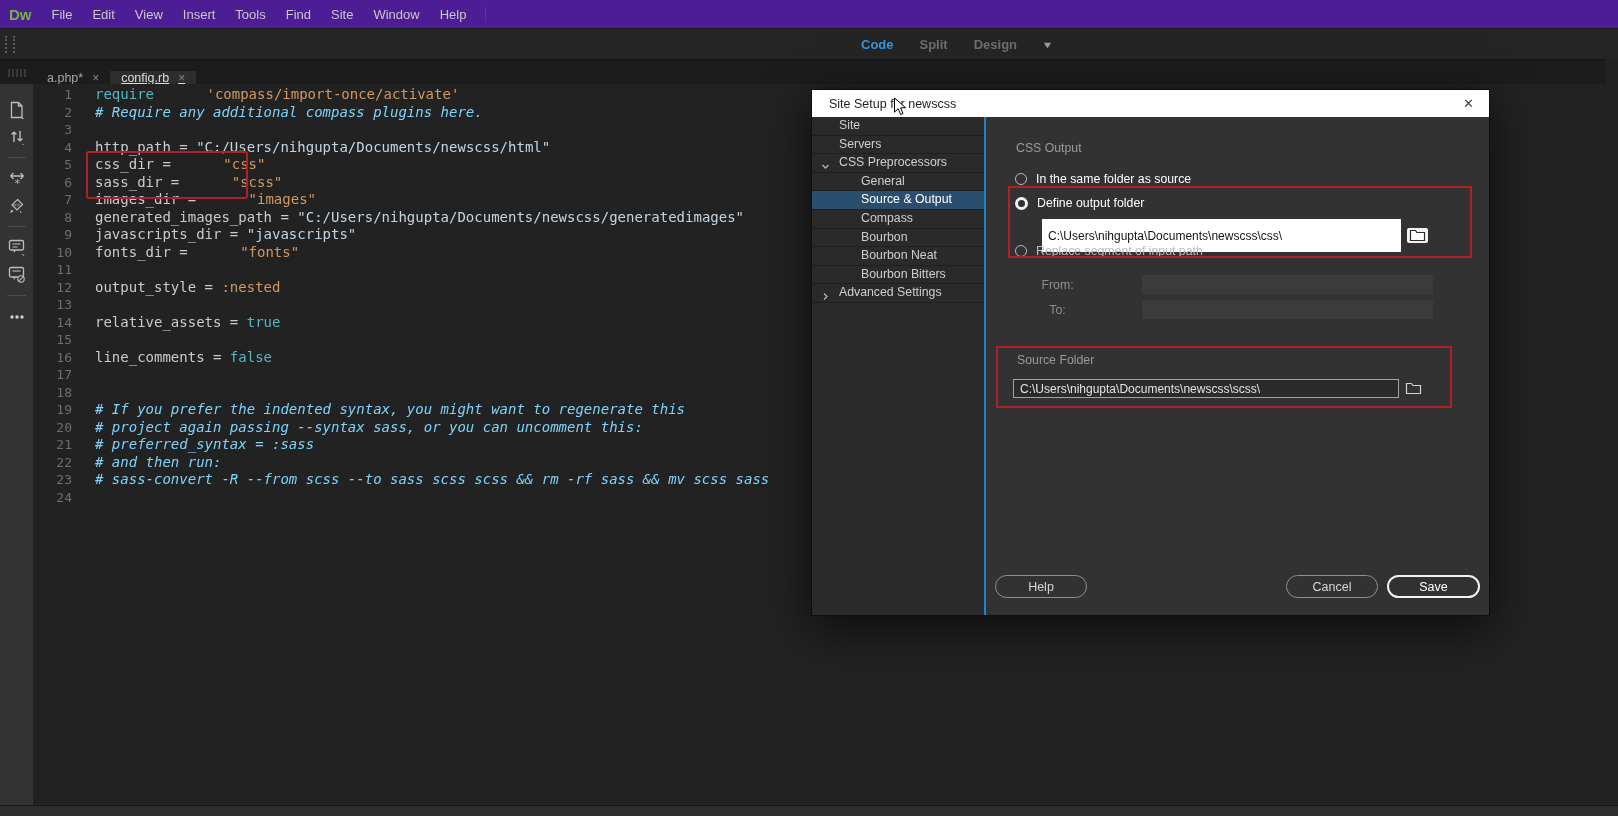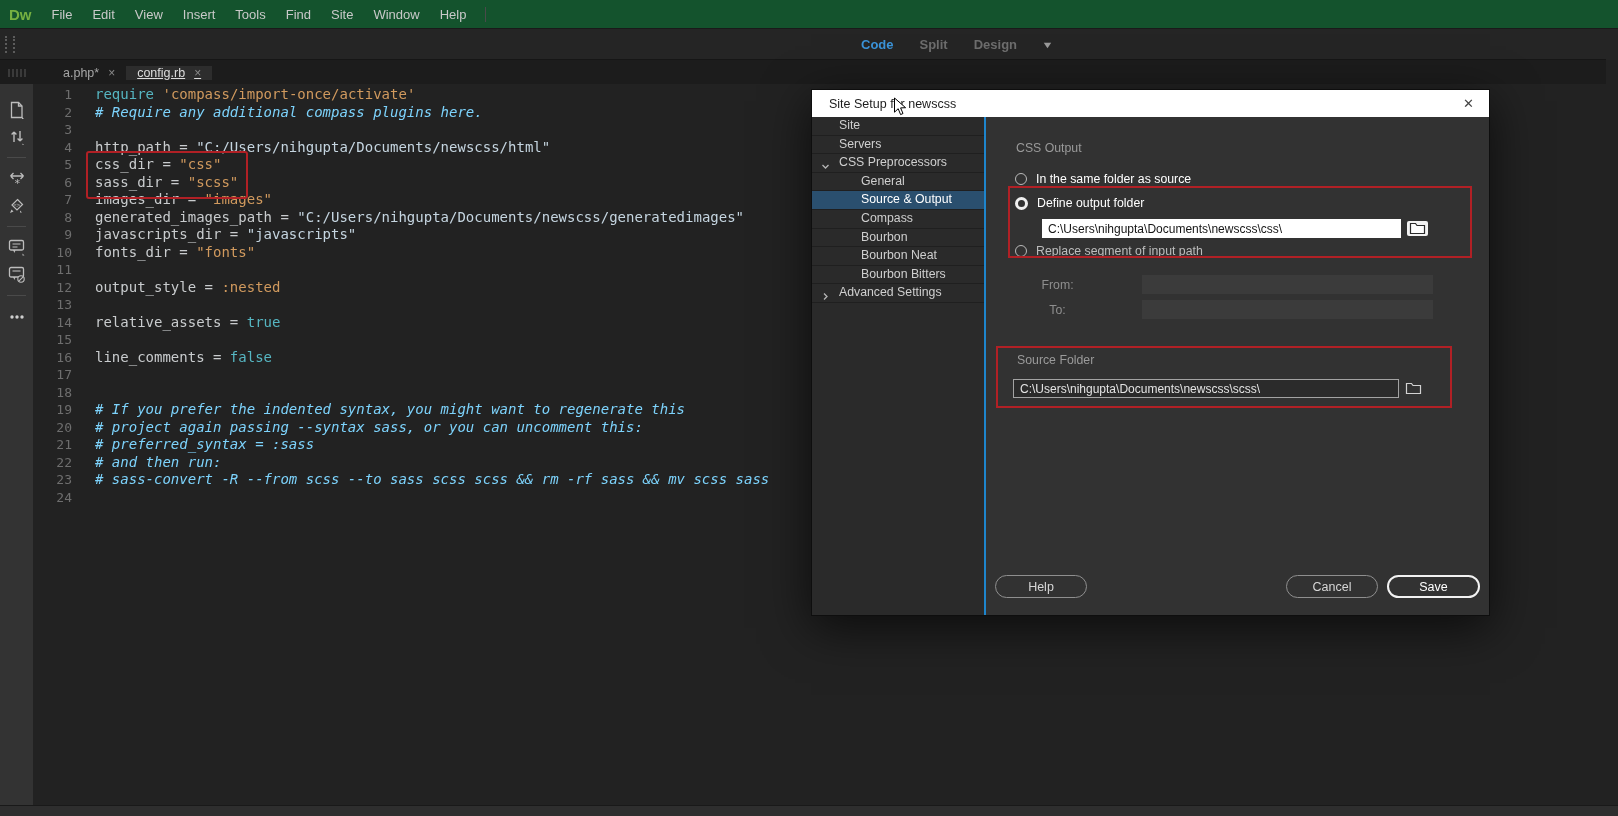--- a/index.html
+++ b/index.html
@@ -1,59 +1,59 @@
 <!DOCTYPE html>
 <html><head>
 <meta charset="utf-8">
 <style>
   html,body{margin:0;padding:0;background:#0d0d0d;}
   #stage{position:relative;width:1618px;height:816px;background:#222;overflow:hidden;
          font-family:"Liberation Sans",sans-serif;-webkit-font-smoothing:antialiased;}
 
   
-  .menubar{position:absolute;top:0;left:0;right:0;height:28px;background:#14532d;
+  .menubar{position:absolute;top:0;left:0;right:0;height:28px;background:#4c1d95;
            display:flex;align-items:center;}
   .logo{color:#76b041;font-weight:bold;font-size:15px;padding:0 10px 0 9px;}
   .menu-item{padding:0 10px;font-size:13px;color:#c9c9c9;cursor:default;}
   .vsep{width:1px;height:15px;background:#4a4a4a;margin-left:9px;}
 
   
   .toolbar{position:absolute;top:28px;left:0;right:0;height:31px;background:#252525;
            border-top:1px solid #1a1a1a;}
   .grip{position:absolute;left:5px;top:7px;width:6px;height:17px;
         border-left:2px dotted #5c5c5c;border-right:2px dotted #5c5c5c;}
   .views{position:absolute;left:861px;top:0;height:100%;display:flex;align-items:center;
          gap:26px;font-weight:bold;font-size:13px;}
   .view{color:#6d6d6d;}
   .view.active{color:#3b93d8;}
   .caret{color:#9a9a9a;font-size:9px;transform:scaleX(1.4);}
 
   
   .tabbar{position:absolute;top:59px;left:0;right:12px;height:25px;background:#1c1c1c;
-          display:flex;align-items:center;padding-left:52px;border-top:1px solid #161616;}
+          display:flex;align-items:flex-end;padding-left:36px;border-top:1px solid #161616;}
   .tab{display:flex;align-items:center;gap:9px;padding:0 11px;font-size:12.5px;color:#a6a6a6;}
   .tab.active{background:#2d2d2d;color:#dcdcdc;text-decoration:underline;}
   .tab-close{color:#8a8a8a;font-size:12px;}
   .tabgrip{position:absolute;left:8px;top:9px;width:18px;height:8px;
            background:repeating-linear-gradient(90deg,#3a3a3a 0 2px,transparent 2px 4px);}
 
   
   .leftbar{position:absolute;top:84px;left:0;width:33px;bottom:10px;background:#333;
            display:flex;flex-direction:column;align-items:center;padding-top:12px;box-sizing:border-box;}
   .lb-icon{height:27px;width:100%;display:flex;align-items:center;justify-content:center;}
   .lb-div{width:19px;height:1px;background:#4a4a4a;margin:7px 0;}
 
   
   .editor{position:absolute;top:84px;left:33px;right:0;bottom:10px;background:#222;
           padding-top:2px;overflow:hidden;}
   .code-line{display:flex;height:17.5px;line-height:17.5px;white-space:pre;
              font-family:"DejaVu Sans Mono",monospace;font-size:14px;}
   .gutter{width:39px;flex:none;text-align:right;color:#6e6e6e;font-size:13px;}
   .code-text{margin-left:23px;}
-  .tok-pl{color:#c9ccce;} .tok-kw{color:#56b6c2;} .tok-str{color:#d19a5e;}
+  .tok-pl{color:#c9ccce;} .tok-kw{color:#56b6c2;} .tok-str{color:#d19a5e;margin-left:44px;}
   .tok-pstr{color:#c5d5e0;} .tok-cm{color:#7dd3fc;font-style:italic;}
   .tok-sym{color:#d19a5e;} .tok-const{color:#56b6c2;}
 
   .statusbar{position:absolute;left:0;right:0;bottom:0;height:10px;background:#2e2e2e;
              border-top:1px solid #191919;}
 
   
   .anno{position:absolute;border:2px solid #b12025;z-index:30;pointer-events:none;}
 
   
@@ -68,21 +68,21 @@
             border-bottom:1px solid #1f1f1f;}
   .nav-item .nv-label{margin-left:27px;}
   .nav-item.lvl1 .nv-label{margin-left:49px;}
   .nav-item.selected{background:#2a4f6e;color:#fff;}
   .nv-chev{position:absolute;left:9px;top:5px;}
   .dlg-content{flex:1;position:relative;font-size:12.3px;}
   .sec-label{position:absolute;color:#9a9a9a;}
   .radio-row{position:absolute;display:flex;align-items:center;gap:9px;color:#ffffff;}
   .radio{width:10px;height:10px;border-radius:50%;border:1.5px solid #b9b9b9;flex:none;}
   .radio.on{width:7px;height:7px;border:3.5px solid #f0f0f0;}
-  .path-input{background:#fff;border:none;color:#151515;font-size:12px;height:19px;
+  .path-input{background:#fff;border:none;color:#151515;font-size:12px;height:33px;
               padding:6px 6px;box-sizing:border-box;font-family:"Liberation Sans",sans-serif;}
   .dim-label{color:#8e8e8e;text-align:center;width:150px;padding-right:7px;box-sizing:border-box;}
   .dis-input{background:#3b3b3b;border:none;height:17px;width:287px;}
   .row-abs{position:absolute;display:flex;align-items:center;}
   .src-input{background:#2b2b2b;border:1px solid #a3a3a3;color:#e3e3e3;font-size:12px;height:19px;
              padding:0 6px;box-sizing:border-box;font-family:"Liberation Sans",sans-serif;}
   .folder-btn{margin-left:6px;display:flex;align-items:center;}
   .folder-btn.lightbg{background:#f2f2f2;border-radius:2px;padding:1px 2px;}
   .btn{position:absolute;height:23px;border-radius:12px;border:1px solid #8f8f8f;color:#d6d6d6;
        background:transparent;font-size:12.5px;line-height:21px;text-align:center;box-sizing:border-box;

